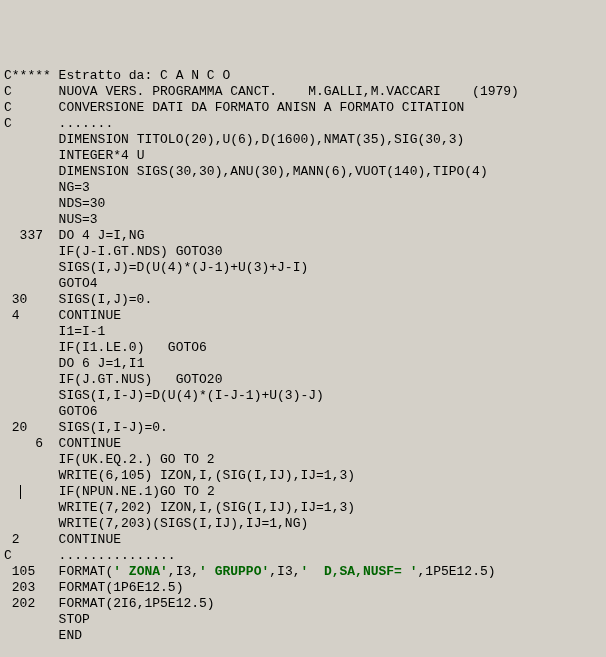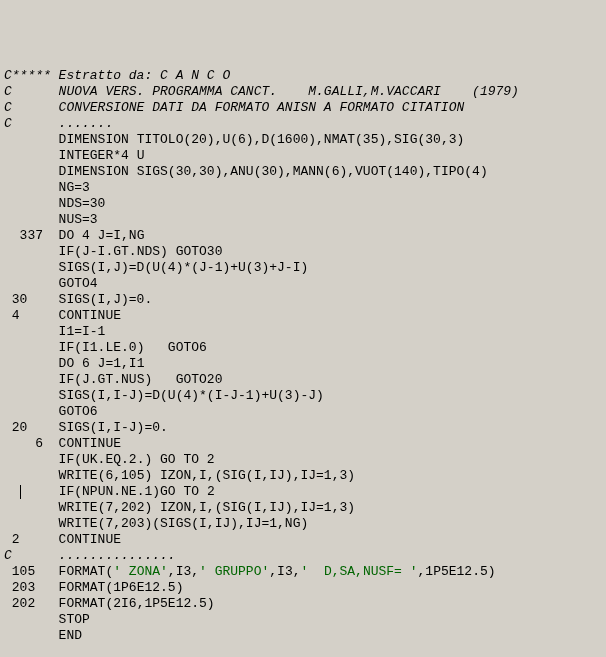--- a/index.html
+++ b/index.html
@@ -10,22 +10,22 @@
     font-size:13px;
     line-height:16px;
     color:#000;
     white-space:pre;
     box-sizing:border-box;
     padding:4px 0 0 4px;
     overflow:hidden;
   }
   .line{display:block}
   .b{font-weight:normal}
-  .i{font-style:italic}
-  .str{color:#006400;font-weight:normal}
+  .i{}
+  .str{color:#006400;font-weight:bold}
   .cursor{
     display:inline-block;width:1px;height:14px;
     background:#000;vertical-align:middle;
     margin-right:-1px;
   }
 </style>
 </head>
 <body>
 
 

